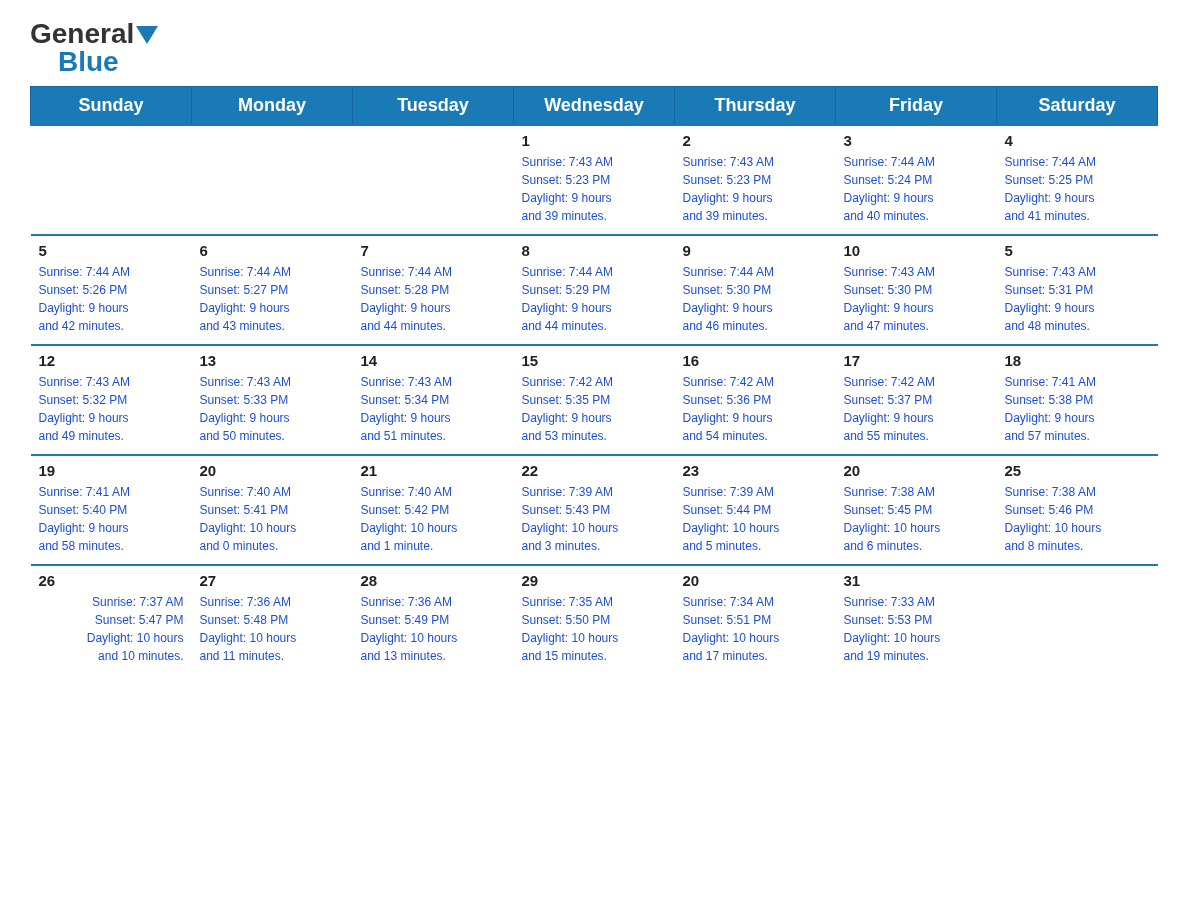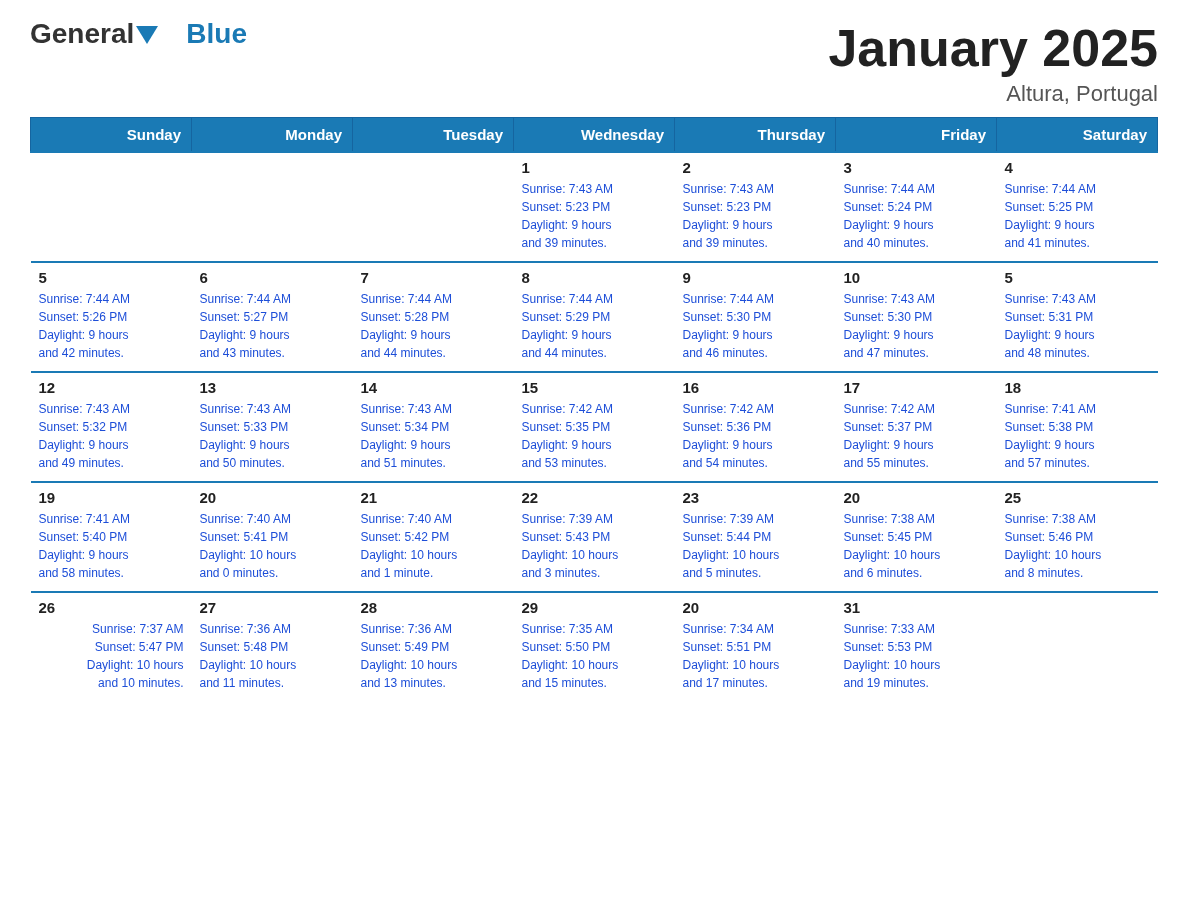--- a/index.html
+++ b/index.html
@@ -12,21 +12,21 @@
       padding: 20px 30px;
     }
     .header-top {
       display: flex;
       justify-content: space-between;
       align-items: flex-start;
       margin-bottom: 10px;
     }
     .logo {
       display: flex;
-      flex-direction: row;
+      flex-direction: column;
       align-items: flex-start;
     }
     .logo-general {
       font-size: 28px;
       font-weight: bold;
       color: #333;
       line-height: 1;
     }
     .logo-blue {
       font-size: 28px;
@@ -52,24 +52,24 @@
       margin-top: 4px;
     }
     .calendar-table {
       width: 100%;
       border-collapse: collapse;
       margin-top: 10px;
     }
     .calendar-table thead th {
       background-color: #1a7ab5;
       color: #fff;
-      font-size: 15px;
+      font-size: 18px;
       font-weight: bold;
       padding: 8px 10px;
-      text-align: right;
+      text-align: center;
       border: 1px solid #1565a0;
     }
     .calendar-table tbody td {
       vertical-align: top;
       width: 14.28%;
       padding: 6px 8px;
       border-top: 2px solid #1a7ab5;
       border-left: none;
       border-right: none;
       border-bottom: none;
@@ -99,24 +99,20 @@
 <div class="header-top">
   <div class="logo">
     <div class="logo-row">
       <span class="logo-general">General</span>
       <svg width="22" height="18" viewBox="0 0 22 18" style="margin-left:2px; margin-top:2px;">
         <polygon points="0,0 22,0 11,18" fill="#1a7ab5"></polygon>
       </svg>
     </div>
     <span class="logo-blue">Blue</span>
   </div>
-  <div class="title-section">
-    <div class="calendar-title">January 2025</div>
-    <div class="calendar-subtitle">Altura, Portugal</div>
-  </div>
 </div>
 
 <table class="calendar-table">
   <thead>
     <tr>
     <th>Sunday</th>
         <th>Monday</th>
         <th>Tuesday</th>
         <th>Wednesday</th>
         <th>Thursday</th>

